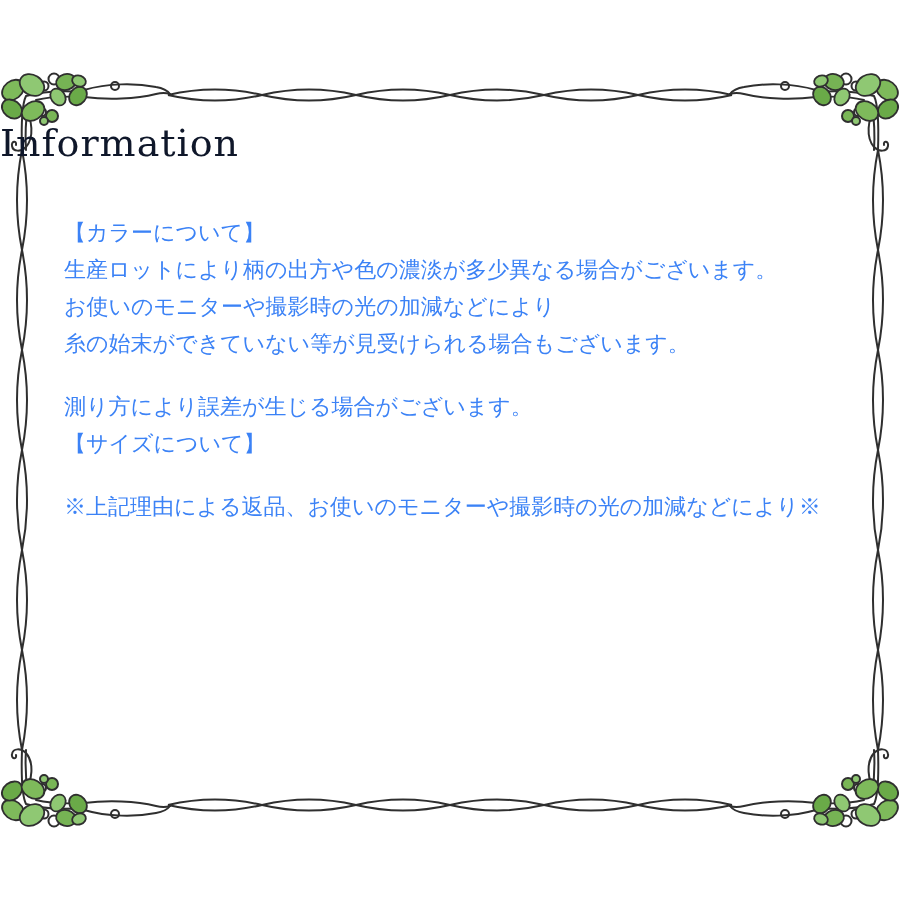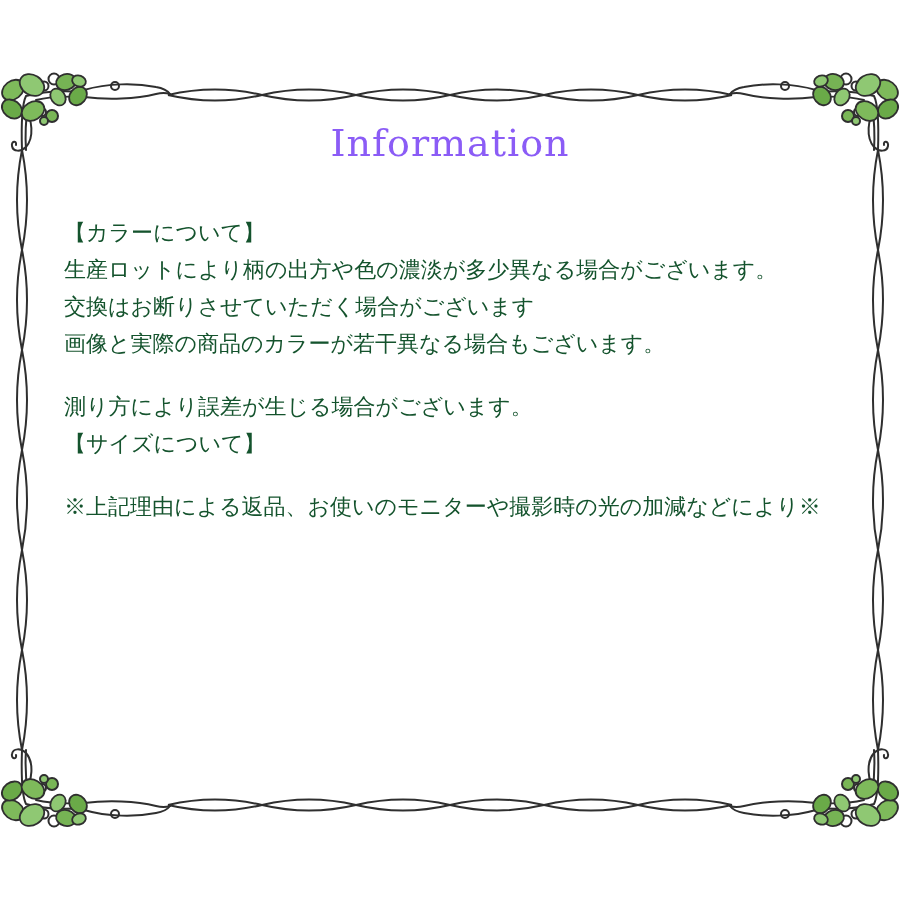--- a/index.html
+++ b/index.html
@@ -8,33 +8,33 @@
     width:900px;height:900px;
     background:#ffffff;
     overflow:hidden;
     font-family:"Liberation Sans", sans-serif;
   }
   .frame{position:absolute;left:0;top:0;}
   .title{
     position:absolute;
     top:121px;left:0;width:100%;
     margin:0;
-    text-align:center;
+    text-align:left;
     font-family:"DejaVu Serif","Liberation Serif",serif;
     font-weight:normal;
     font-size:38px;
     letter-spacing:1px;
-    color:#8b5cf6;
+    color:#0f172a;
   }
   .content{
     position:absolute;
     left:64px;top:214px;width:790px;
     font-size:22px;
     line-height:37px;
-    color:#14532d;
+    color:#3b82f6;
   }
   .content p{margin:0;white-space:nowrap;}
   .content section{margin:0 0 26px 0;}
 </style>
 </head>
 <body>
 
 <div class="page">
 
   <svg class="frame" width="900" height="900" viewBox="0 0 900 900" aria-hidden="true">
@@ -95,22 +95,22 @@
     <use href="#corner-ornament" transform="translate(900,900) scale(-1,-1)"></use>
   </svg>
 
   <h1 class="title">Information</h1>
 
   <main class="content">
 
     <section>
       <p>【カラーについて】</p>
       <p>生産ロットにより柄の出方や色の濃淡が多少異なる場合がございます。</p>
-      <p>交換はお断りさせていただく場合がございます</p>
-      <p>画像と実際の商品のカラーが若干異なる場合もございます。</p>
+      <p>お使いのモニターや撮影時の光の加減などにより</p>
+      <p>糸の始末ができていない等が見受けられる場合もございます。</p>
     </section>
 
     <section>
       <p>測り方により誤差が生じる場合がございます。</p>
       <p>【サイズについて】</p>
     </section>
 
 
     <p class="note">※上記理由による返品、お使いのモニターや撮影時の光の加減などにより※</p>
 

